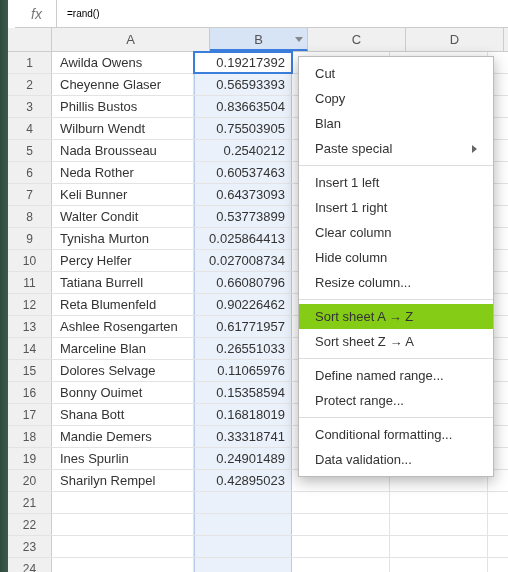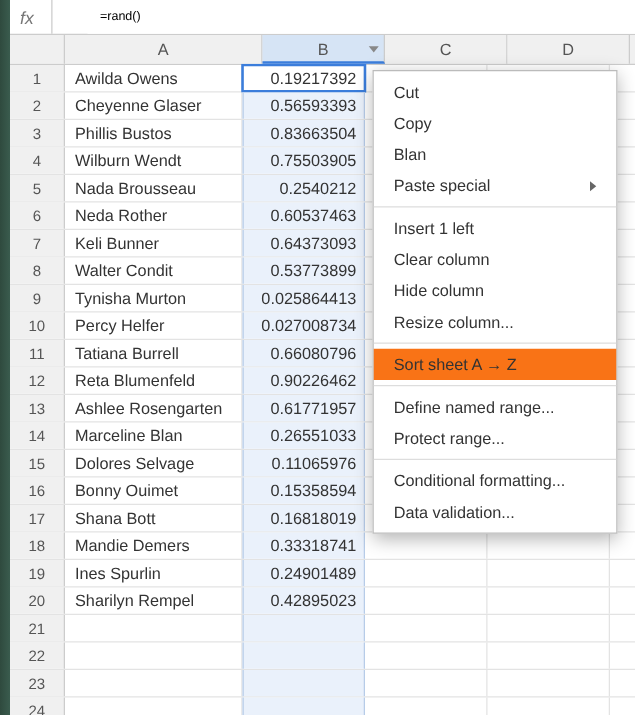--- a/index.html
+++ b/index.html
@@ -131,21 +131,21 @@
   }
   .menu-item {
     padding: 5px 16px;
     color: #333;
     cursor: default;
     display: flex;
     justify-content: space-between;
     align-items: center;
   }
   .menu-item.highlight {
-    background: #f97316;
+    background: #84cc16;
   }
   .menu-sep {
     height: 1px;
     background: #ddd;
     margin: 4px 0;
   }
   .submenu-arrow {
     width: 0; height: 0;
     border-top: 4px solid transparent;
     border-bottom: 4px solid transparent;
@@ -155,21 +155,21 @@
     position:absolute;
     left:0;top:0;bottom:0;width:8px;
     background: linear-gradient(to right, #2f4a3e, #3a5c4e);
   }
 </style>
 </head>
 <body>
 
 <div class="left-edge"></div>
 
-<div class="formula-bar" style="margin-left:0;gap:28px;">
+<div class="formula-bar" style="margin-left:15px;">
   <div class="fx-icon">fx</div>
   <input class="formula-input" value="=rand()" style="">
 </div>
 
 <div class="grid-wrap" style="margin-left:8px;">
   <div class="col-headers">
     <div class="corner"></div>
     <div class="col-h colA-header">A</div>
     <div class="col-h colB-header selected">
       <span>B</span>
@@ -353,24 +353,26 @@
 <div class="context-menu">
   <div class="menu-item">Cut</div>
   <div class="menu-item">Copy</div>
   <div class="menu-item">Blan</div>
   <div class="menu-item">
     <span>Paste special</span>
     <span class="submenu-arrow"></span>
   </div>
   <div class="menu-sep"></div>
   <div class="menu-item">Insert 1 left</div>
+  <div class="menu-item">Insert 1 right</div>
   <div class="menu-item">Clear column</div>
   <div class="menu-item">Hide column</div>
   <div class="menu-item">Resize column...</div>
   <div class="menu-sep"></div>
   <div class="menu-item highlight">Sort sheet A → Z</div>
+  <div class="menu-item">Sort sheet Z → A</div>
   <div class="menu-sep"></div>
   <div class="menu-item">Define named range...</div>
   <div class="menu-item">Protect range...</div>
   <div class="menu-sep"></div>
   <div class="menu-item">Conditional formatting...</div>
   <div class="menu-item">Data validation...</div>
 </div>
 
 </body></html>

